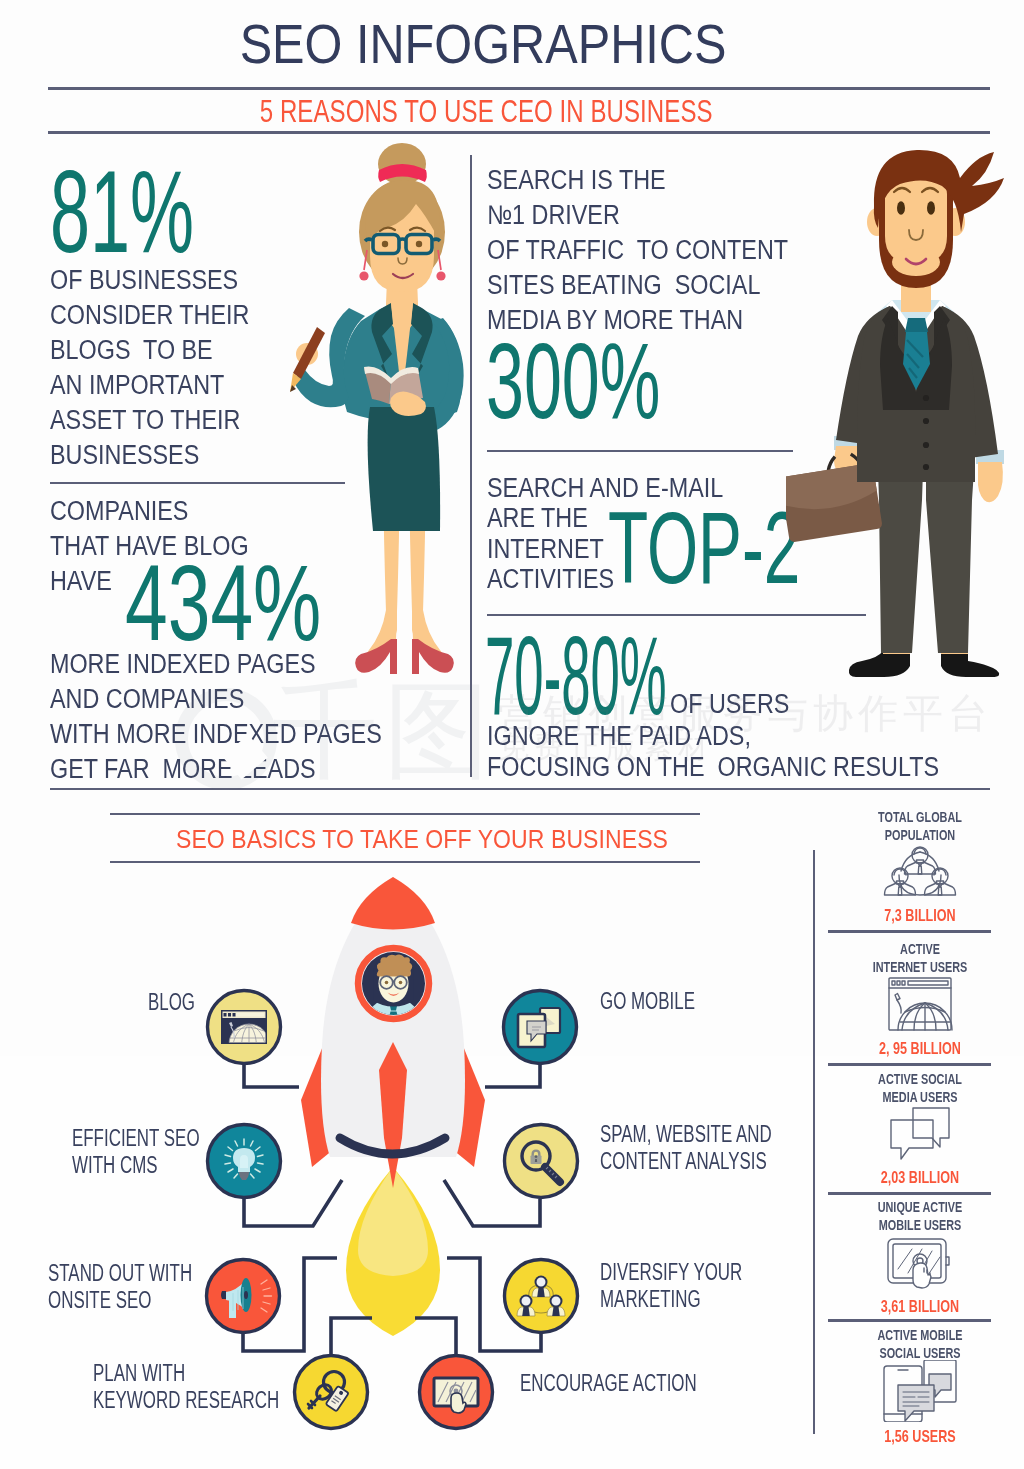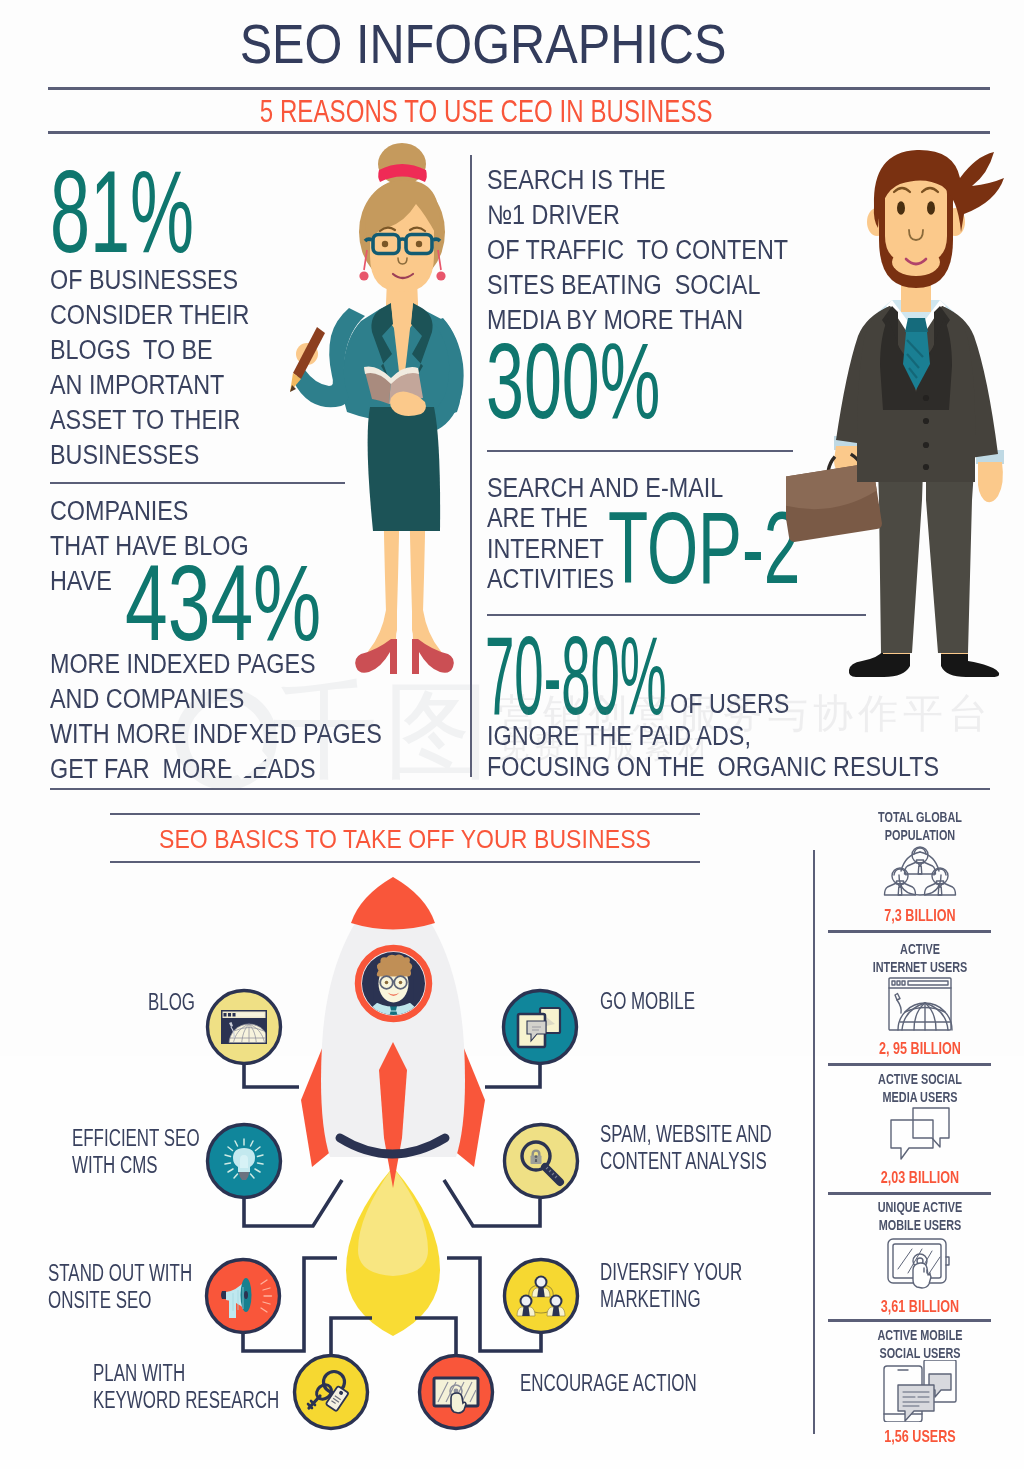--- a/index.html
+++ b/index.html
@@ -19,21 +19,21 @@
          color:#333c5c;line-height:64px;font-weight:400;}
   #subtitle{--sx:.775;left:-26px;top:97px;width:1024px;text-align:center;font-size:31px;color:#f9563a;
             line-height:30px;letter-spacing:.1px;}
 
   
   .body-txt{--sx:.865;color:#39415e;font-size:27px;line-height:35px;white-space:pre;}
   .body-txt > div > span{display:inline-block;transform:scaleX(var(--sx,.865));transform-origin:0 50%;}
   .fig{--sx:.62;--sy:1;color:#0f766e;font-weight:400;line-height:1;}
 
   
-  #basics-title{left:110px;top:824px;width:590px;text-align:center;font-size:26px;
+  #basics-title{left:110px;top:824px;width:590px;text-align:right;font-size:26px;
                 color:#f9563a;letter-spacing:.1px;}
   .node-label{position:absolute;color:#39415e;font-size:23.5px;line-height:27px;white-space:pre-line;
               transform:scaleX(.72);}
   .node-label.lt{transform-origin:0 0;}
 
   
   .sb-title{position:absolute;width:190px;text-align:center;color:#4a5169;font-size:15.5px;
             line-height:18px;font-weight:bold;white-space:pre-line;letter-spacing:0;
             transform:scaleX(.70);transform-origin:50% 0;}
   .sb-val{position:absolute;width:190px;text-align:center;color:#f9563a;font-size:17px;

